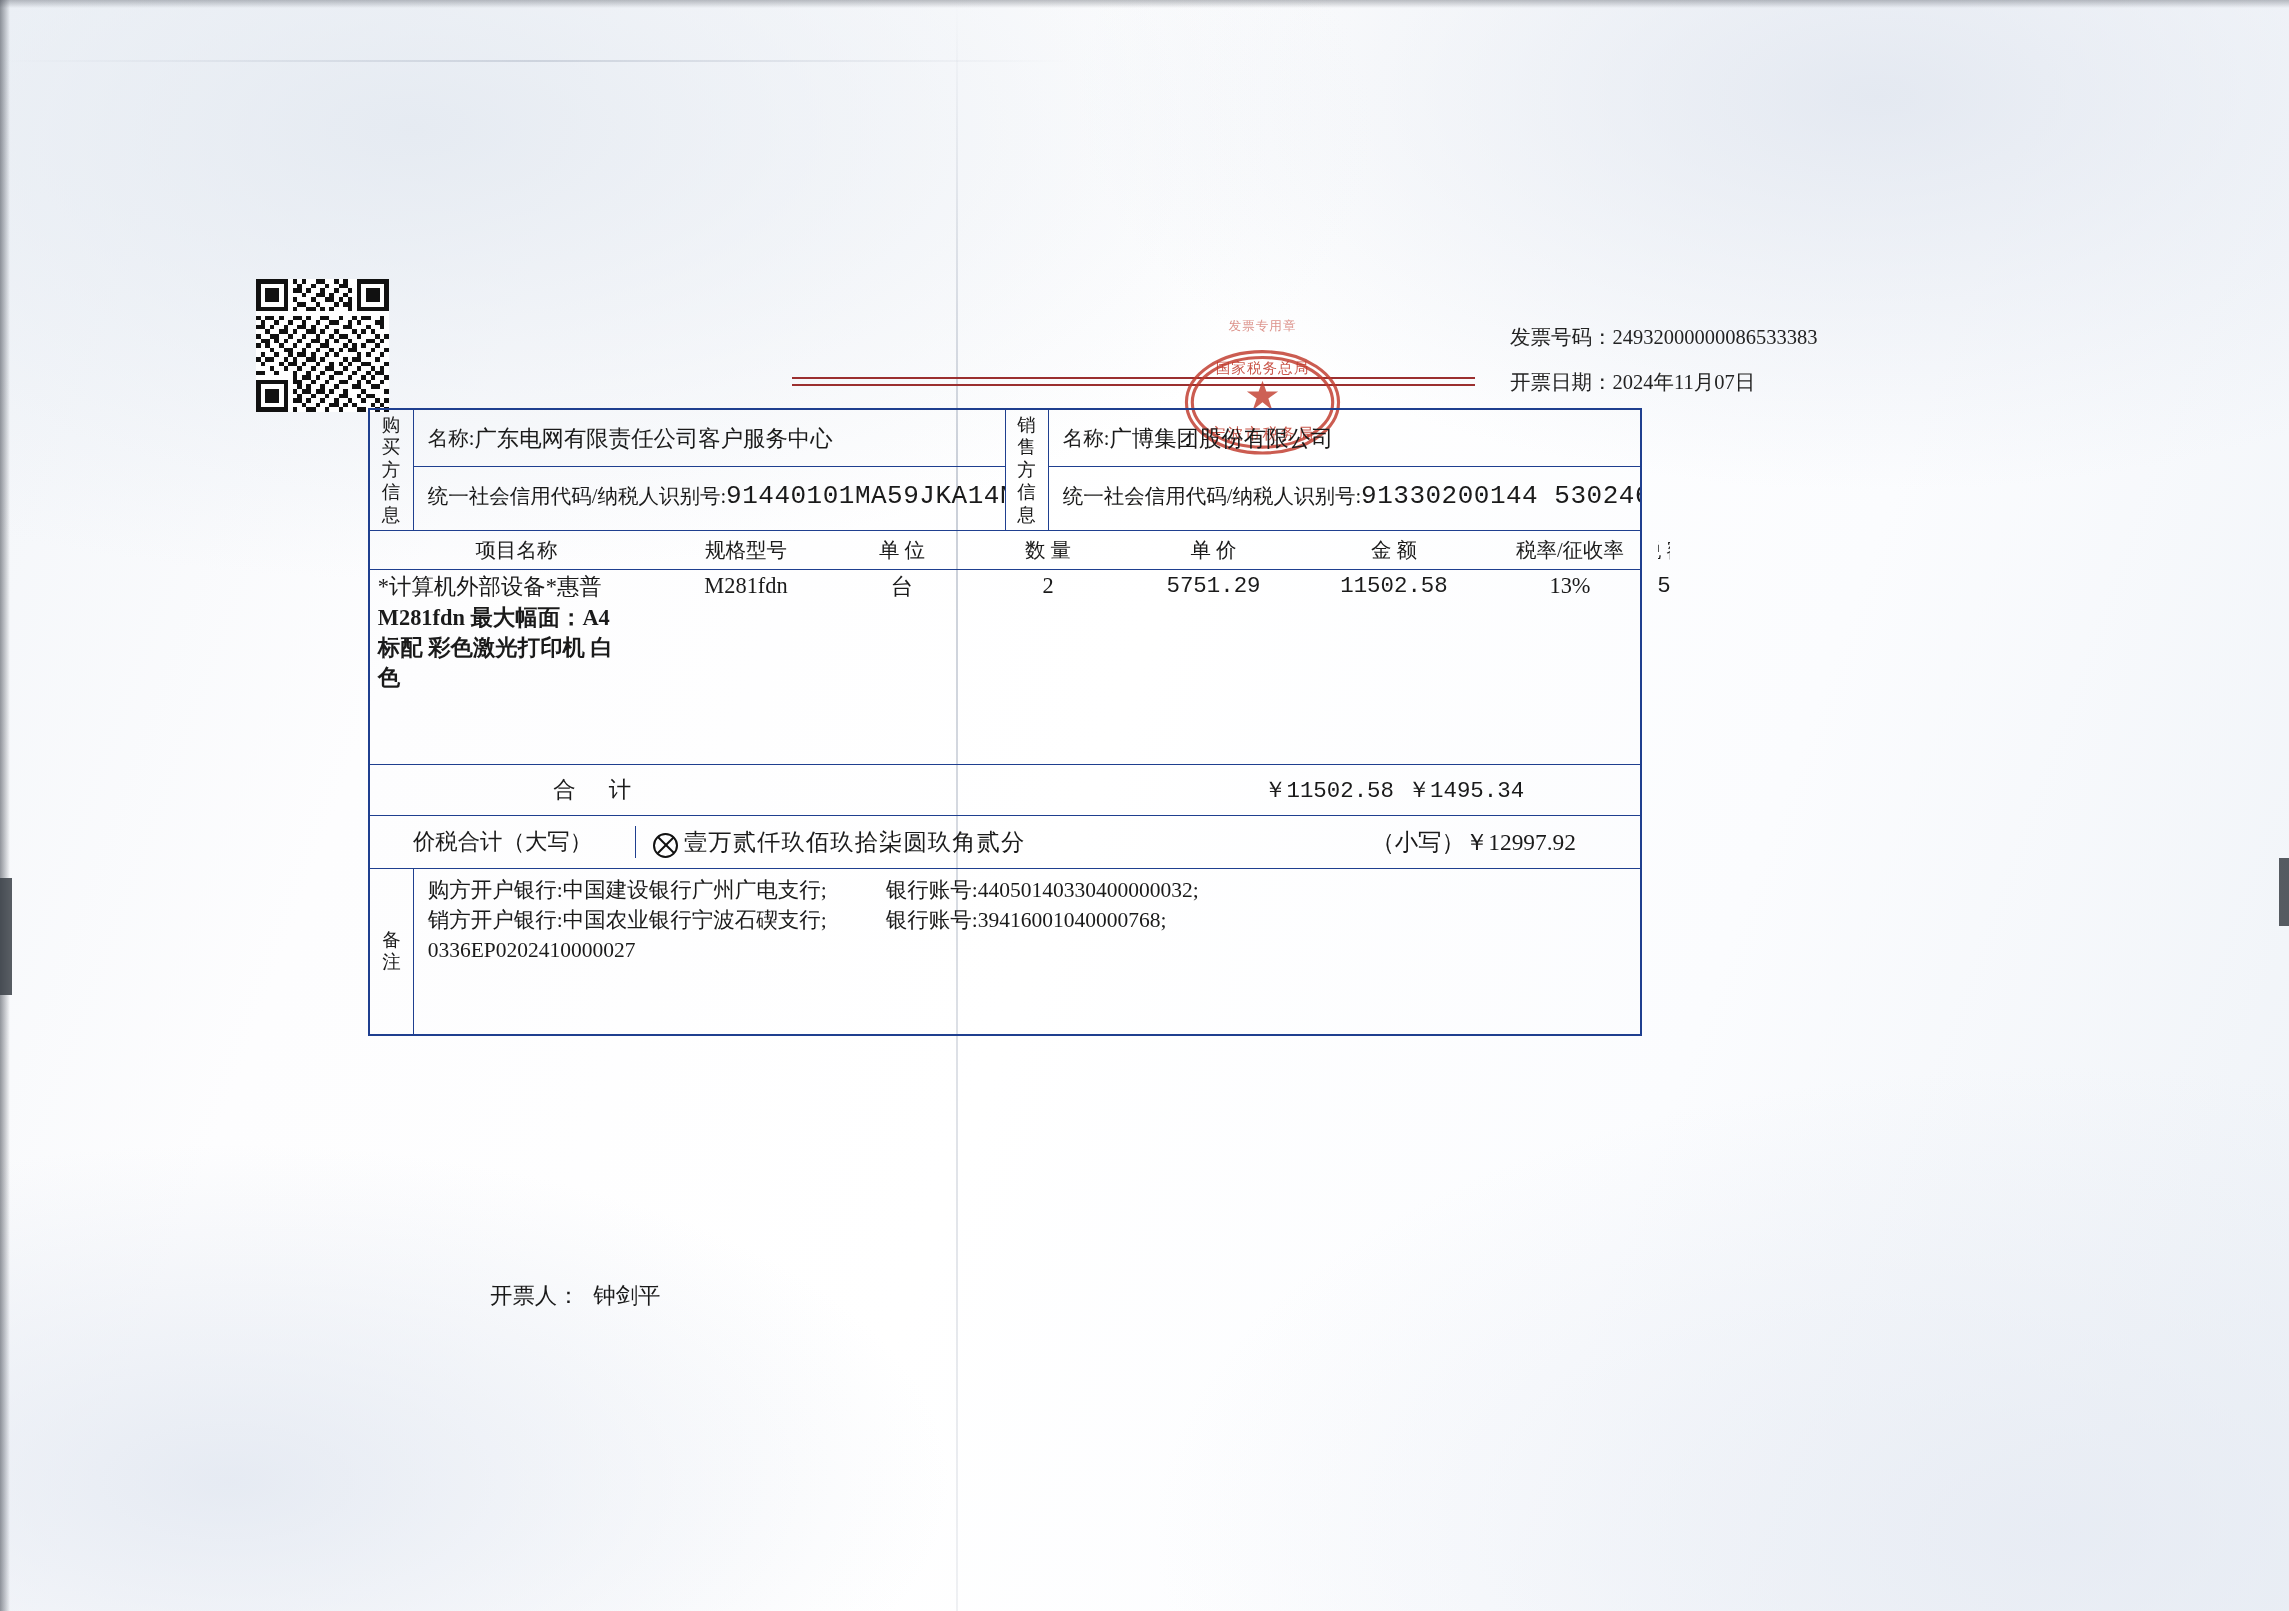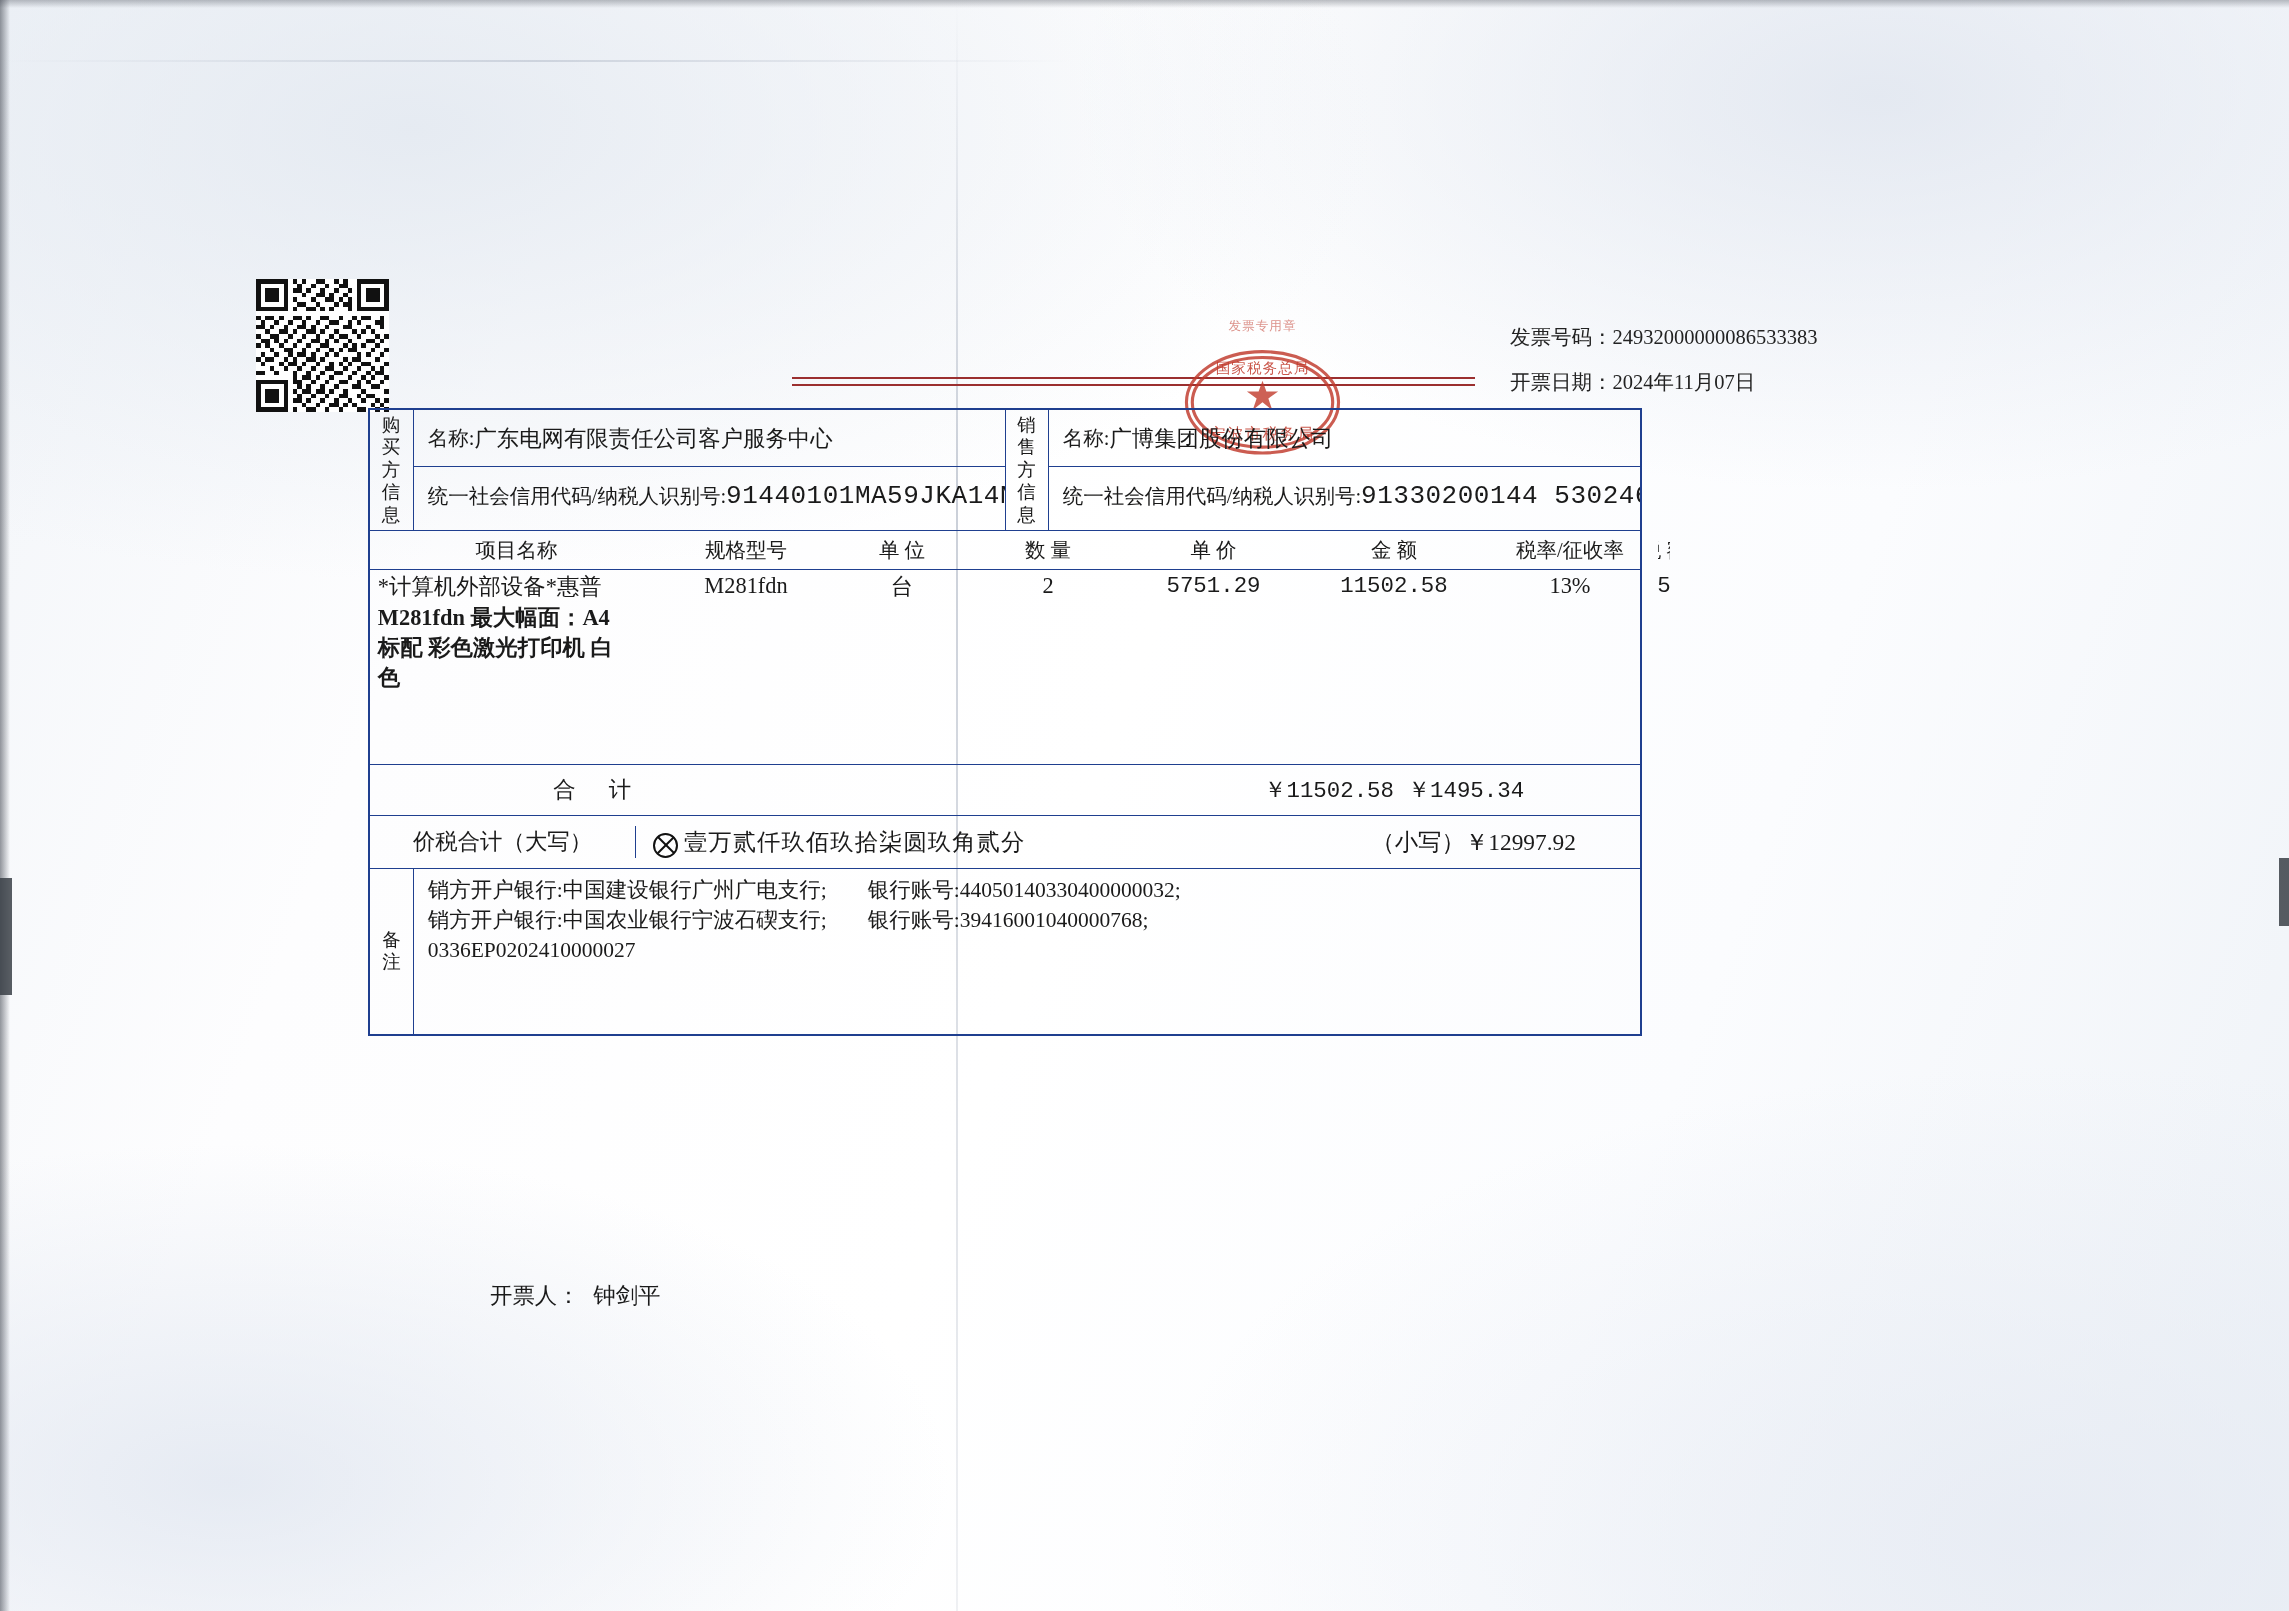--- a/index.html
+++ b/index.html
@@ -272,21 +272,21 @@
     font-size: 18.5px; line-height: 22.4px;
   }
   .remarks .r-lab span { display: block; width: 21.5px; text-align: center; }
   .remarks .r-body {
     flex: 1 1 0;
     padding: 5.9px 0 0 13.7px;
     font-size: 21.5px;
     line-height: 30px;
   }
   .remarks .r-body .rline { white-space: nowrap; }
-  .remarks .r-body .acct { display: inline-block; margin-left: 41px; }
+  .remarks .r-body .acct { display: inline-block; margin-left: 59px; }
 
   
   .footer {
     position: absolute;
     left: 127px;
     top: 987px;
     font-size: 22.4px;
     white-space: nowrap;
   }
   .footer .fval { margin-left: 13.7px; }
@@ -638,21 +638,21 @@
         <span class="g-small"><span>（小写）</span><span>￥12997.92</span></span>
       </div>
     </div>
 
     <div class="remarks hline">
       <div class="r-lab">
         <span>备注</span>
       </div>
       <div class="r-body vline">
         <div class="rline">
-          <span>销方开户银行:中国建设银行广州广电支行;</span><span class="acct">银行账号:</span><span>44050140330400000032;</span>
+          <span>购方开户银行:中国建设银行广州广电支行;</span><span class="acct">银行账号:</span><span>44050140330400000032;</span>
         </div>
         <div class="rline">
           <span>销方开户银行:中国农业银行宁波石碶支行;</span><span class="acct">银行账号:</span><span>39416001040000768;</span>
         </div>
         <div class="rline">0336EP0202410000027</div>
       </div>
     </div>
   </div>
 
   <div class="footer">

